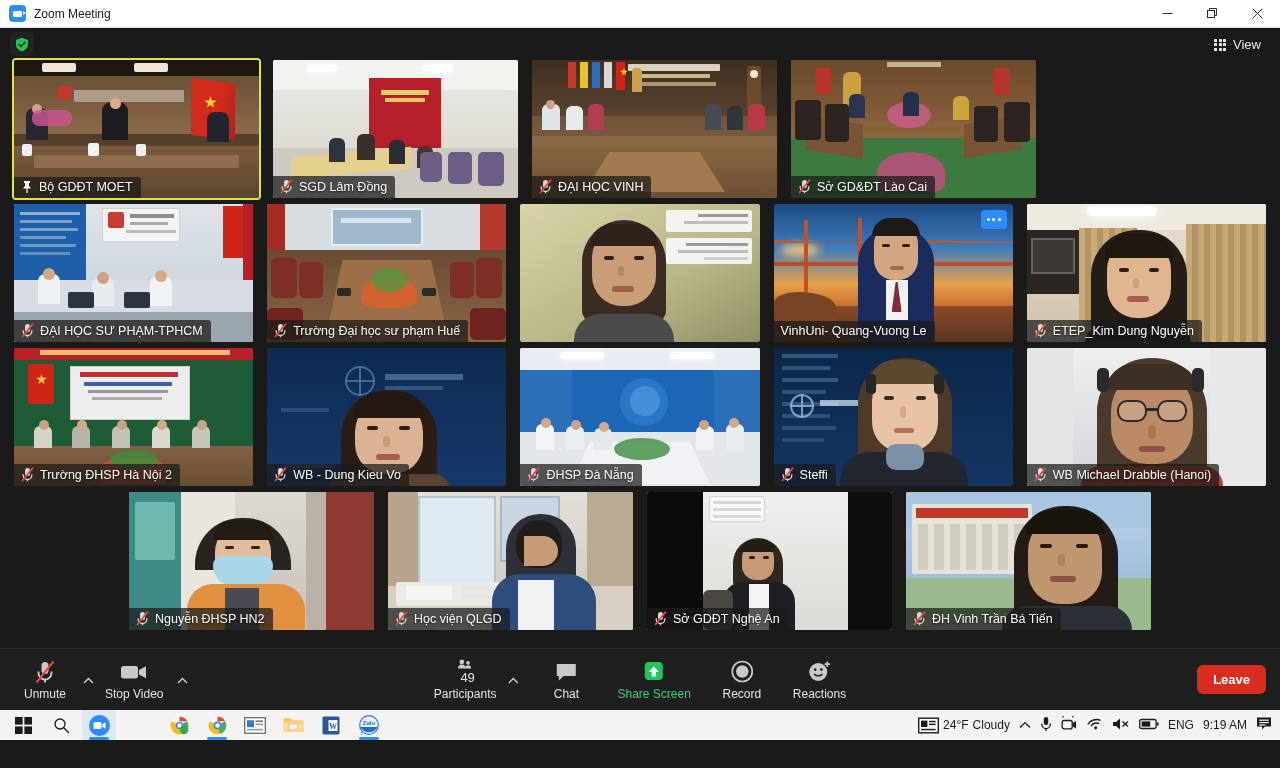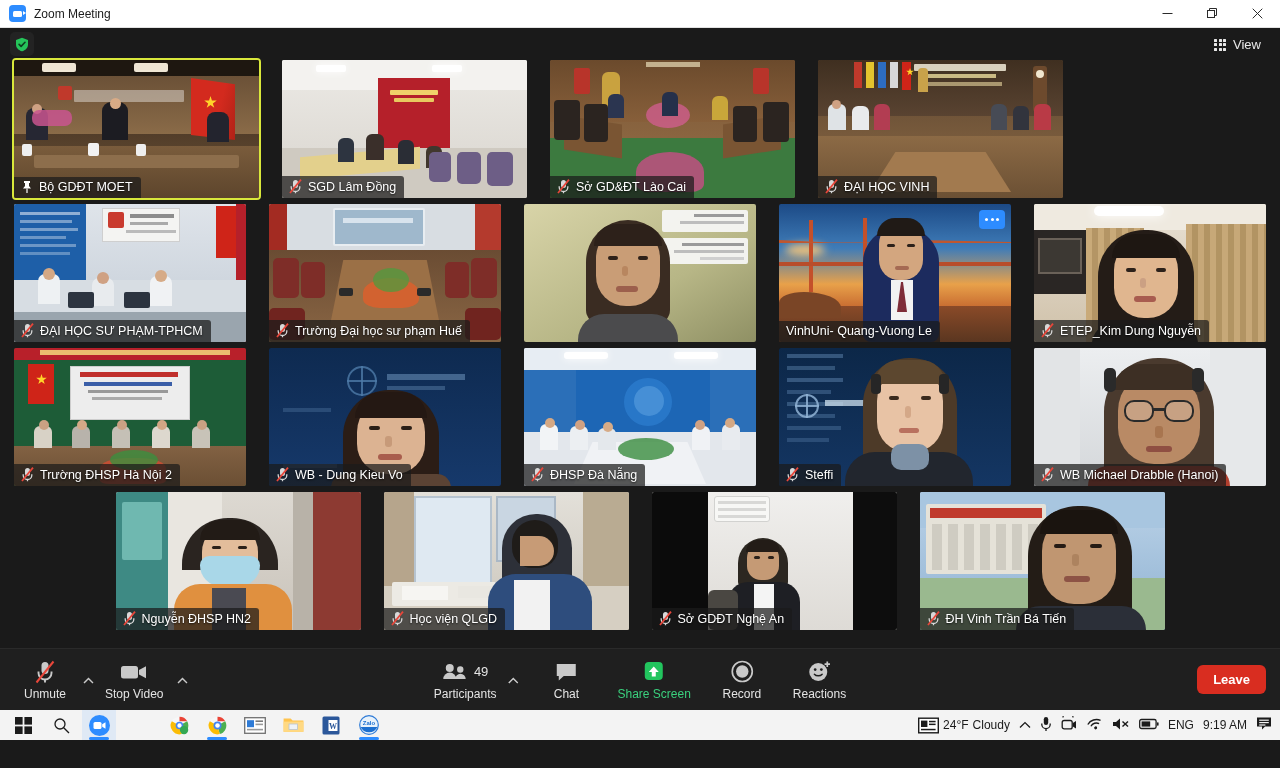--- a/index.html
+++ b/index.html
@@ -49,21 +49,21 @@
     position: absolute; right: 10px; top: 4px;
     height: 25px; padding: 0 9px; border-radius: 5px;
     display: flex; align-items: center; gap: 7px;
     color: #e8e8e8; font-size: 13px; background: transparent;
   }
   .grid-ico { display: grid; grid-template-columns: repeat(3, 3px); grid-template-rows: repeat(3, 3px); gap: 1.5px; }
   .grid-ico i { background: #e8e8e8; border-radius: 0.5px; }
 
   
   #stage { height: 588px; background: #1a1a1a; padding: 0 14px; }
-  .vrow { display: flex; gap: 23px; margin-bottom: 6px; }
+  .vrow { display: flex; gap: 14px; margin-bottom: 6px; }
   .vrow.r4 { justify-content: center; }
   .tile {
     position: relative; width: 245px; height: 138px;
     background: #0d0d0d; overflow: hidden; border-radius: 2px;
   }
   .tile.active { outline: 3px solid #d9e83b; outline-offset: -1px; }
   .tile .scene { position: absolute; inset: 0; }
   .namebar {
     position: absolute; left: 0; bottom: 0;
     display: flex; align-items: center; gap: 6px;
@@ -90,21 +90,21 @@
     height: 62px; background: #1f1f1f;
     display: flex; align-items: center; position: relative;
     border-top: 1px solid #2a2a2a;
   }
   .tb-item {
     display: flex; flex-direction: column; align-items: center; justify-content: center;
     gap: 2px; min-width: 62px; height: 56px; padding: 0 6px; border-radius: 6px;
     color: #d6d6d6; position: relative;
   }
   .tb-item .lbl { font-size: 12px; color: #e4e4e4; white-space: nowrap; }
-  .tb-item .ico { height: 26px; display: flex; align-items: center; justify-content: center; }
+  .tb-item .ico { height: 26px; display: flex; align-items: center; justify-content: center; flex-direction: column; }
   .tb-left-group { display: flex; align-items: center; padding-left: 14px; gap: 2px; }
   .tb-center-group { position: absolute; left: 50%; transform: translateX(-50%); display: flex; align-items: center; gap: 14px; }
   .caret { color: #c9c9c9; font-size: 10px; margin-left: 2px; align-self: center; padding-top:2px;}
   .caret-wrap { height:56px; display:flex; align-items:center; padding:0 3px; border-radius:6px;}
   #leave-btn {
     position: absolute; right: 14px; background: #d92d20; color: #fff;
     font-size: 13px; font-weight: bold; padding: 7px 16px; border-radius: 6px;
   }
   .pcount { font-size: 13px; color: #e4e4e4; margin-left: 5px; }
   .share-green .lbl { color: #3ad07d; }
@@ -239,51 +239,20 @@
         <div style="position:absolute;right:76px;bottom:16px;width:22px;height:30px;background:#6d5e86;border-radius:5px"></div>
       </div>
       <div class="namebar">
         <svg class="mic-muted" viewBox="0 0 13 15">
           <rect x="4" y="1" width="5" height="8" rx="2.5" fill="#d8d8d8"></rect>
           <path d="M2.2 7.2 V8.2 a4.3 4.3 0 0 0 8.6 0 V7.2" fill="none" stroke="#d8d8d8" stroke-width="1.3"></path>
           <line x1="6.5" y1="12.5" x2="6.5" y2="14.3" stroke="#d8d8d8" stroke-width="1.3"></line>
           <line x1="1" y1="14" x2="12" y2="0.6" stroke="#e8463a" stroke-width="1.7"></line>
         </svg>
         <span class="nm">SGD Lâm Đồng</span>
-      </div>
-    </div>
-
-    <div class="tile">
-      <div class="scene" style="background:linear-gradient(#7b5634,#96714a)">
-        <div style="position:absolute;left:0;right:0;top:0;height:62px;background:linear-gradient(#6b4a2c,#875f3a)"></div>
-        <div style="position:absolute;left:96px;top:2px;width:54px;height:5px;background:#d9cba6;opacity:.8"></div>
-        <div style="position:absolute;left:24px;top:8px;width:16px;height:26px;background:#b8342a;border-radius:2px"></div>
-        <div style="position:absolute;right:26px;top:8px;width:16px;height:26px;background:#b8342a;border-radius:2px"></div>
-        <div style="position:absolute;left:52px;top:12px;width:18px;height:36px;background:#c9a23f;border-radius:6px 6px 0 0"></div>
-        <div style="position:absolute;left:0;right:0;bottom:0;height:60px;background:#3c7a3f"></div>
-        <div style="position:absolute;left:14px;bottom:44px;width:58px;height:34px;background:#7a5533;transform:skewY(9deg)"></div>
-        <div style="position:absolute;right:14px;bottom:44px;width:58px;height:34px;background:#7a5533;transform:skewY(-9deg)"></div>
-        <div style="position:absolute;left:86px;bottom:6px;width:68px;height:40px;background:#c84e86;border-radius:50% 50% 20% 20%;opacity:.8"></div>
-        <div style="position:absolute;left:96px;top:42px;width:44px;height:26px;background:#d45e93;border-radius:50%;opacity:.75"></div>
-        <div style="position:absolute;left:4px;top:40px;width:26px;height:40px;background:#2b2420;border-radius:4px"></div>
-        <div style="position:absolute;left:34px;top:44px;width:24px;height:38px;background:#2b2420;border-radius:4px"></div>
-        <div style="position:absolute;right:6px;top:42px;width:26px;height:40px;background:#2b2420;border-radius:4px"></div>
-        <div style="position:absolute;right:38px;top:46px;width:24px;height:36px;background:#2b2420;border-radius:4px"></div>
-        <div style="position:absolute;left:58px;top:34px;width:16px;height:24px;background:#2b3550;border-radius:6px 6px 0 0"></div>
-        <div style="position:absolute;left:112px;top:32px;width:16px;height:24px;background:#25304a;border-radius:6px 6px 0 0"></div>
-        <div style="position:absolute;left:162px;top:36px;width:16px;height:24px;background:#c9a63a;border-radius:6px 6px 0 0"></div>
-      </div>
-      <div class="namebar">
-        <svg class="mic-muted" viewBox="0 0 13 15">
-          <rect x="4" y="1" width="5" height="8" rx="2.5" fill="#d8d8d8"></rect>
-          <path d="M2.2 7.2 V8.2 a4.3 4.3 0 0 0 8.6 0 V7.2" fill="none" stroke="#d8d8d8" stroke-width="1.3"></path>
-          <line x1="6.5" y1="12.5" x2="6.5" y2="14.3" stroke="#d8d8d8" stroke-width="1.3"></line>
-          <line x1="1" y1="14" x2="12" y2="0.6" stroke="#e8463a" stroke-width="1.7"></line>
-        </svg>
-        <span class="nm">Sở GD&amp;ĐT Lào Cai</span>
       </div>
     </div>
 
     <div class="tile">
       <div class="scene" style="background:linear-gradient(#5c4530,#7a5c3d 60%,#8c6a47)">
         <div style="position:absolute;left:0;right:0;top:0;height:56px;background:linear-gradient(#3f2f20,#594331)"></div>
         <div style="position:absolute;left:96px;top:4px;width:92px;height:7px;background:#e9e2cf;border-radius:1px;opacity:.9"></div>
         <div style="position:absolute;left:106px;top:14px;width:72px;height:4px;background:#d8c98f;opacity:.9"></div>
         <div style="position:absolute;left:100px;top:22px;width:84px;height:4px;background:#c9b888;opacity:.75"></div>
         <div style="position:absolute;left:36px;top:2px;width:8px;height:26px;background:#c0392b"></div>
@@ -306,20 +275,51 @@
         <div style="position:absolute;right:56px;top:44px;width:16px;height:26px;background:#474b55;border-radius:6px 6px 0 0"></div>
       </div>
       <div class="namebar">
         <svg class="mic-muted" viewBox="0 0 13 15">
           <rect x="4" y="1" width="5" height="8" rx="2.5" fill="#d8d8d8"></rect>
           <path d="M2.2 7.2 V8.2 a4.3 4.3 0 0 0 8.6 0 V7.2" fill="none" stroke="#d8d8d8" stroke-width="1.3"></path>
           <line x1="6.5" y1="12.5" x2="6.5" y2="14.3" stroke="#d8d8d8" stroke-width="1.3"></line>
           <line x1="1" y1="14" x2="12" y2="0.6" stroke="#e8463a" stroke-width="1.7"></line>
         </svg>
         <span class="nm">ĐẠI HỌC VINH</span>
+      </div>
+    </div>
+
+    <div class="tile">
+      <div class="scene" style="background:linear-gradient(#7b5634,#96714a)">
+        <div style="position:absolute;left:0;right:0;top:0;height:62px;background:linear-gradient(#6b4a2c,#875f3a)"></div>
+        <div style="position:absolute;left:96px;top:2px;width:54px;height:5px;background:#d9cba6;opacity:.8"></div>
+        <div style="position:absolute;left:24px;top:8px;width:16px;height:26px;background:#b8342a;border-radius:2px"></div>
+        <div style="position:absolute;right:26px;top:8px;width:16px;height:26px;background:#b8342a;border-radius:2px"></div>
+        <div style="position:absolute;left:52px;top:12px;width:18px;height:36px;background:#c9a23f;border-radius:6px 6px 0 0"></div>
+        <div style="position:absolute;left:0;right:0;bottom:0;height:60px;background:#3c7a3f"></div>
+        <div style="position:absolute;left:14px;bottom:44px;width:58px;height:34px;background:#7a5533;transform:skewY(9deg)"></div>
+        <div style="position:absolute;right:14px;bottom:44px;width:58px;height:34px;background:#7a5533;transform:skewY(-9deg)"></div>
+        <div style="position:absolute;left:86px;bottom:6px;width:68px;height:40px;background:#c84e86;border-radius:50% 50% 20% 20%;opacity:.8"></div>
+        <div style="position:absolute;left:96px;top:42px;width:44px;height:26px;background:#d45e93;border-radius:50%;opacity:.75"></div>
+        <div style="position:absolute;left:4px;top:40px;width:26px;height:40px;background:#2b2420;border-radius:4px"></div>
+        <div style="position:absolute;left:34px;top:44px;width:24px;height:38px;background:#2b2420;border-radius:4px"></div>
+        <div style="position:absolute;right:6px;top:42px;width:26px;height:40px;background:#2b2420;border-radius:4px"></div>
+        <div style="position:absolute;right:38px;top:46px;width:24px;height:36px;background:#2b2420;border-radius:4px"></div>
+        <div style="position:absolute;left:58px;top:34px;width:16px;height:24px;background:#2b3550;border-radius:6px 6px 0 0"></div>
+        <div style="position:absolute;left:112px;top:32px;width:16px;height:24px;background:#25304a;border-radius:6px 6px 0 0"></div>
+        <div style="position:absolute;left:162px;top:36px;width:16px;height:24px;background:#c9a63a;border-radius:6px 6px 0 0"></div>
+      </div>
+      <div class="namebar">
+        <svg class="mic-muted" viewBox="0 0 13 15">
+          <rect x="4" y="1" width="5" height="8" rx="2.5" fill="#d8d8d8"></rect>
+          <path d="M2.2 7.2 V8.2 a4.3 4.3 0 0 0 8.6 0 V7.2" fill="none" stroke="#d8d8d8" stroke-width="1.3"></path>
+          <line x1="6.5" y1="12.5" x2="6.5" y2="14.3" stroke="#d8d8d8" stroke-width="1.3"></line>
+          <line x1="1" y1="14" x2="12" y2="0.6" stroke="#e8463a" stroke-width="1.7"></line>
+        </svg>
+        <span class="nm">Sở GD&amp;ĐT Lào Cai</span>
       </div>
     </div>
   </div>
 
   <div class="vrow">
 
     <div class="tile">
       <div class="scene" style="background:linear-gradient(#dfe4ea,#c3ccd6)">
         <div style="position:absolute;left:0;top:0;width:72px;height:86px;background:#1e5fa8"></div>
         <div style="position:absolute;left:6px;top:8px;width:60px;height:3px;background:rgba(255,255,255,.5)"></div>

